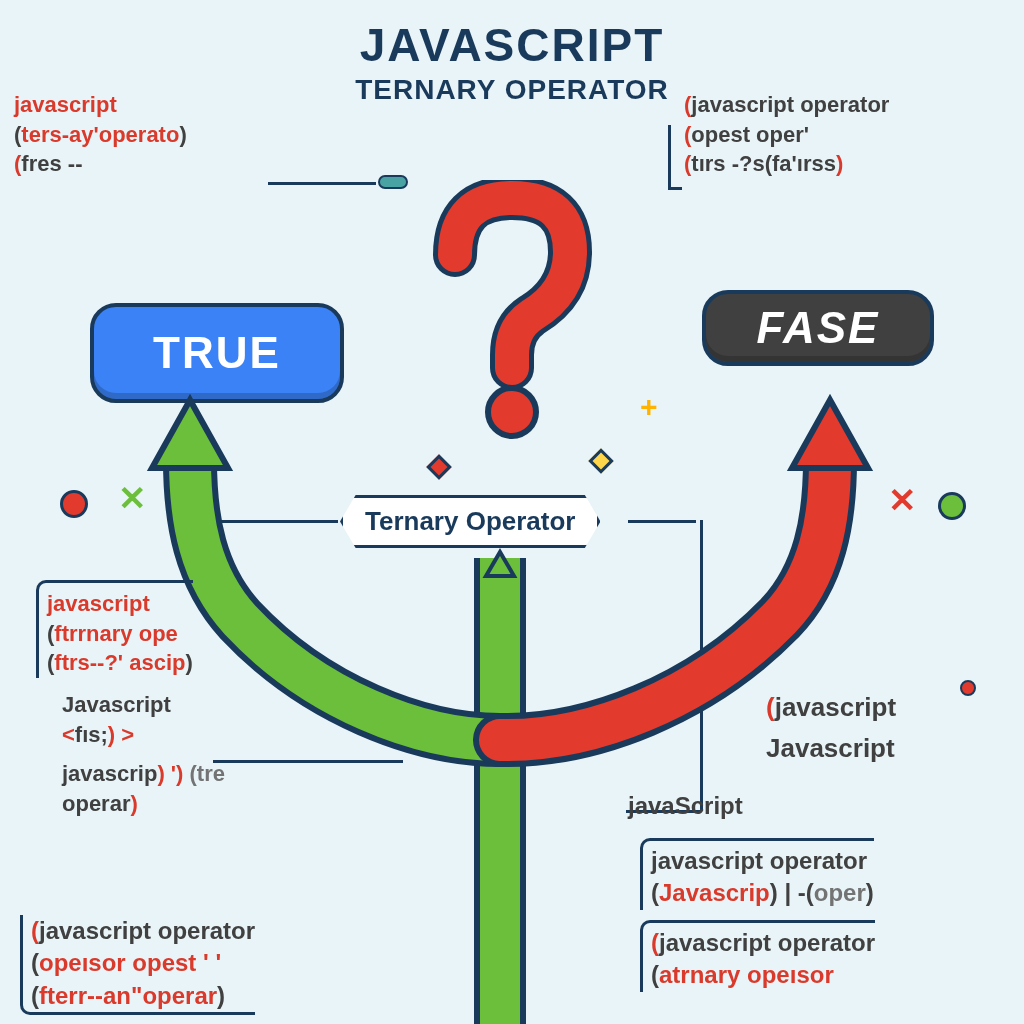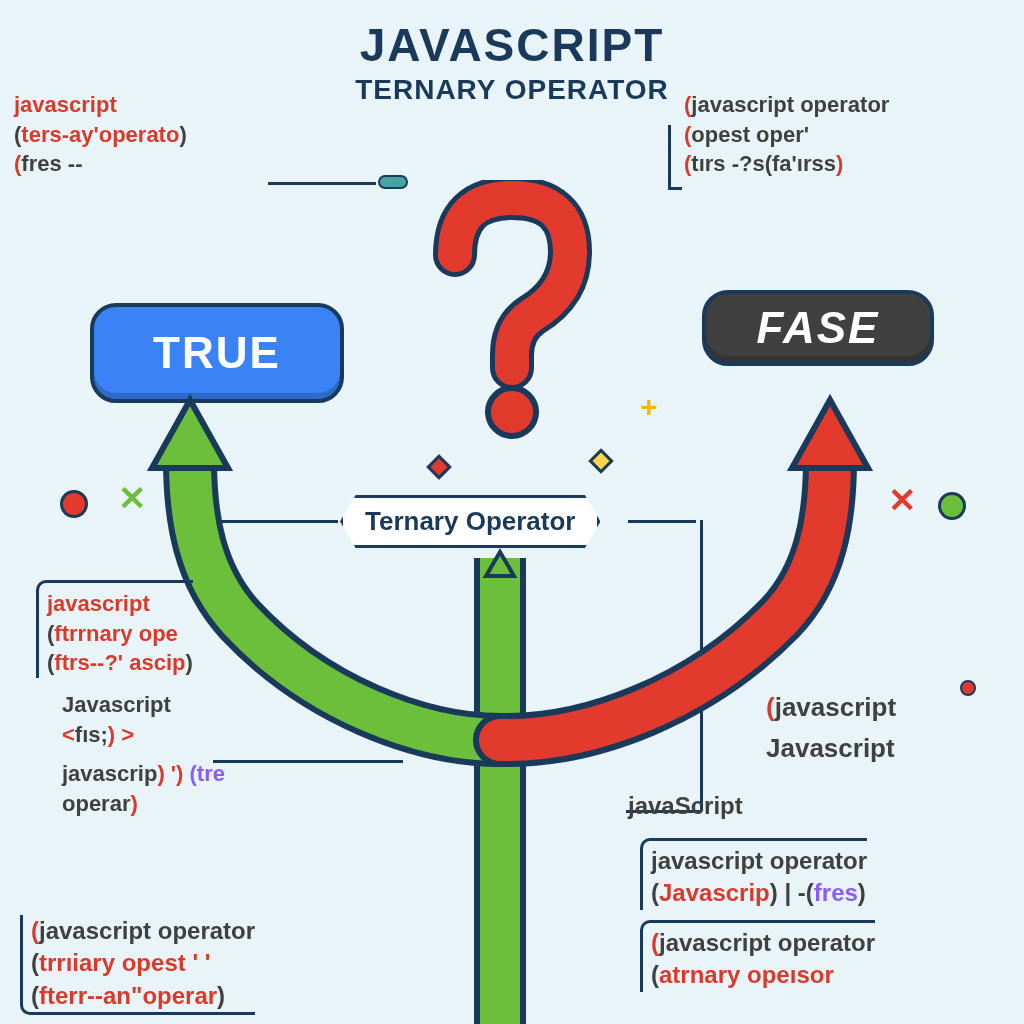--- a/index.html
+++ b/index.html
@@ -30,21 +30,21 @@
   .code-snip {
     position: absolute;
     font-family: Arial, sans-serif;
     font-size: 22px;
     font-weight: 700;
     line-height: 1.35;
     color: #1a3a5c;
   }
   .code-snip .red { color: #d93a2b; }
   .code-snip .blue { color: #404040; }
-  .code-snip .green { color: #8b5cf6; }
+  .code-snip .green { color: #737373; }
   .bracket {
     border-left: 3px solid #1a3a5c;
     border-top: 3px solid #1a3a5c;
     border-top-left-radius: 10px;
     padding-left: 8px;
   }
   .bracket-bl {
     border-left: 3px solid #1a3a5c;
     border-bottom: 3px solid #1a3a5c;
     border-bottom-left-radius: 10px;
@@ -182,33 +182,33 @@
 </div>
 <div class="code-snip" style="left:62px; top:690px">
   <div><span class="blue">Javascript</span></div>
   <div><span class="red">&lt;</span><span class="blue">fıs;</span><span class="red">)  &gt;</span></div>
   <div style="margin-top:10px"><span class="blue">javascrip</span><span class="red">)  ') </span> <span class="green">(tre</span></div>
   <div><span class="blue">operar</span><span class="red">)</span></div>
 </div>
 
 <div class="code-snip bracket-bl" style="left:20px; top:915px; font-size:24px">
   <div><span class="red">(</span><span class="blue">javascript operator</span></div>
-  <div><span class="blue">(</span><span class="red">trrıiary opest  ' '</span></div>
+  <div><span class="blue">(</span><span class="red">opeısor opest  ' '</span></div>
   <div><span class="blue">(</span><span class="red">fterr--an"operar</span><span class="blue">)</span></div>
 </div>
 
 <div class="code-snip" style="left:766px; top:690px; font-size:26px">
   <div><span class="red">(</span><span class="blue">javascript</span></div>
   <div style="margin-top:6px"><span class="blue">Javascript</span></div>
 </div>
 <div class="code-snip" style="left:628px; top:790px; font-size:24px">
   <div><span class="blue">javaScript</span></div>
 </div>
 
 <div class="code-snip bracket" style="left:640px; top:838px; font-size:24px; padding-top:4px">
   <div><span class="blue">javascript operator</span></div>
-  <div><span class="blue">(</span><span class="red">Javascrip</span><span class="blue">) |  -(</span><span class="green">fres</span><span class="blue">)</span></div>
+  <div><span class="blue">(</span><span class="red">Javascrip</span><span class="blue">) |  -(</span><span class="green">oper</span><span class="blue">)</span></div>
 </div>
 
 <div class="code-snip bracket" style="left:640px; top:920px; font-size:24px; padding-top:4px">
   <div><span class="red">(</span><span class="blue">javascript operator</span></div>
   <div><span class="blue">(</span><span class="red">atrnary opeısor</span></div>
 </div>
 
 </body></html>

